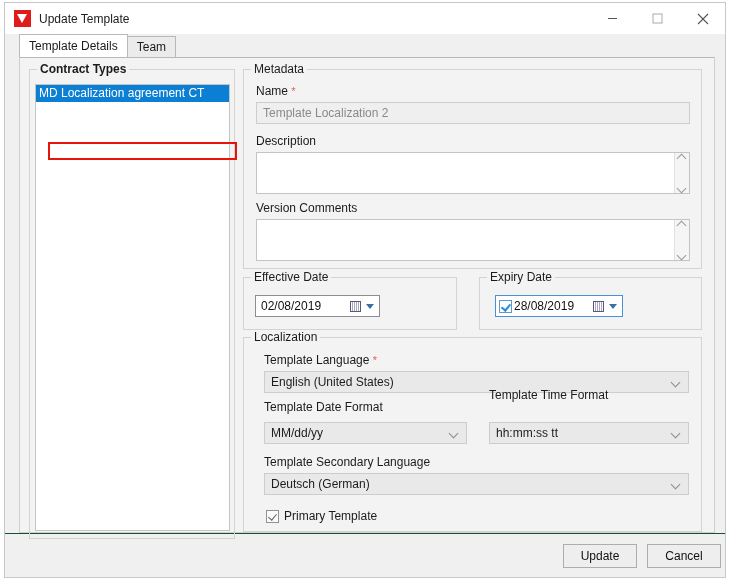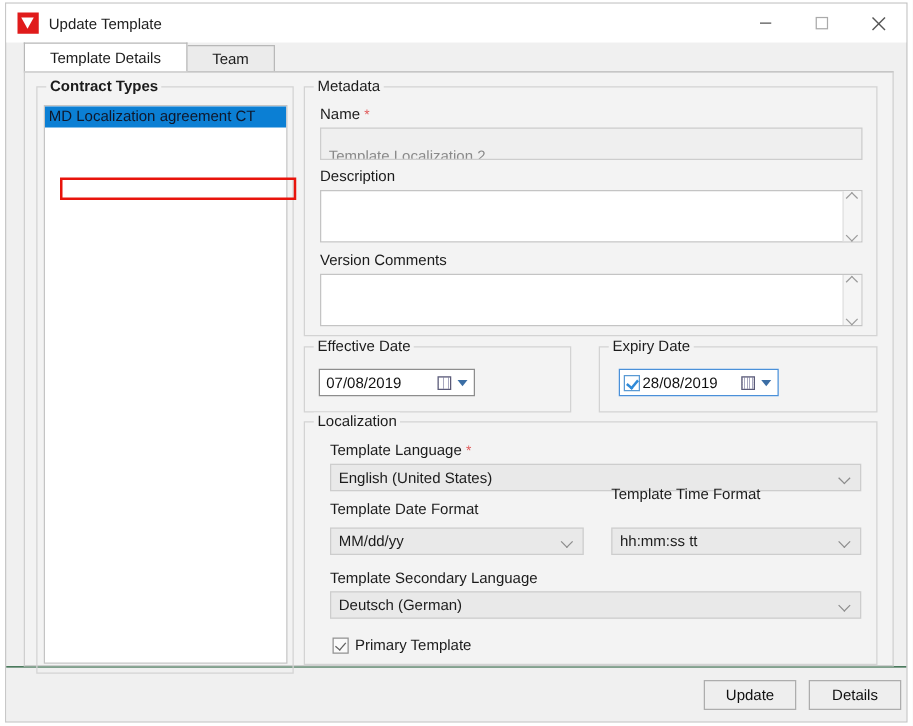--- a/index.html
+++ b/index.html
@@ -77,21 +77,21 @@
     height: 23px;
     margin-left: 14px;
     margin-right: 10px;
     display: flex;
     align-items: flex-end;
     flex: 0 0 auto;
     position: relative;
   }
   .tab {
     height: 21px;
-    padding: 0 20px;
+    padding: 0 9px;
     display: flex;
     align-items: center;
     font-size: 12px;
     color: #1b1b1b;
     border: 1px solid #b8b8b8;
     border-bottom: none;
     background: #ebebeb;
     margin-right: -1px;
     box-sizing: border-box;
   }
@@ -146,21 +146,21 @@
   }
   .list-item {
     height: 17px;
     line-height: 17px;
     padding-left: 3px;
     font-size: 12px;
     white-space: nowrap;
   }
   .list-item.selected {
     background: #0b7fd4;
-    color: #0f172a;
+    color: #ffffff;
   }
   .redbox {
     position: absolute;
     left: 28px; top: 84px;
     width: 189px; height: 18px;
     border: 2px solid #e8140c;
     box-sizing: border-box;
     pointer-events: none;
     z-index: 5;
   }
@@ -179,21 +179,21 @@
   .req { color: #e05c5c; font-size: 11px; }
 
   .textinput {
     position: absolute;
     background: #efefef;
     border: 1px solid #cdcdcd;
     box-sizing: border-box;
     font-family: "Liberation Sans", sans-serif;
     font-size: 12px;
     color: #8a8a8a;
-    padding: 12px 6px;
+    padding: 0 6px;
     line-height: 20px;
     height: 22px;
     white-space: nowrap;
     overflow: hidden;
   }
 
   .textarea {
     position: absolute;
     background: #ffffff;
     border: 1px solid #c4c4c4;
@@ -446,21 +446,21 @@
         <div class="ta-scroll">
           <div class="chev"></div>
           <div class="chev down"></div>
         </div>
       </div>
     </div>
 
     <div class="group" id="grp-effective">
       <div class="legend">Effective Date</div>
       <div class="datefield" style="left:11px; top:17px; width:125px;">
-        <span class="date-text">07/08/2019</span>
+        <span class="date-text">02/08/2019</span>
         <span class="cal-btn">
             <span class="cal-glyph"></span>
           </span>
         <span class="drop-tri"></span>
       </div>
     </div>
 
     <div class="group" id="grp-expiry">
       <div class="legend">Expiry Date</div>
       <div class="datefield focused" style="left:15px; top:17px; width:128px;">
@@ -506,16 +506,16 @@
       <div class="checkrow" style="left:22px; top:171px;">
         <span class="chk checked"></span>
         <span>Primary Template</span>
       </div>
     </div>
 
   </div>
 
   <div class="footer">
     <div class="btn">Update</div>
-    <div class="btn">Details</div>
+    <div class="btn">Cancel</div>
   </div>
 
 </div>
 
 </body></html>

